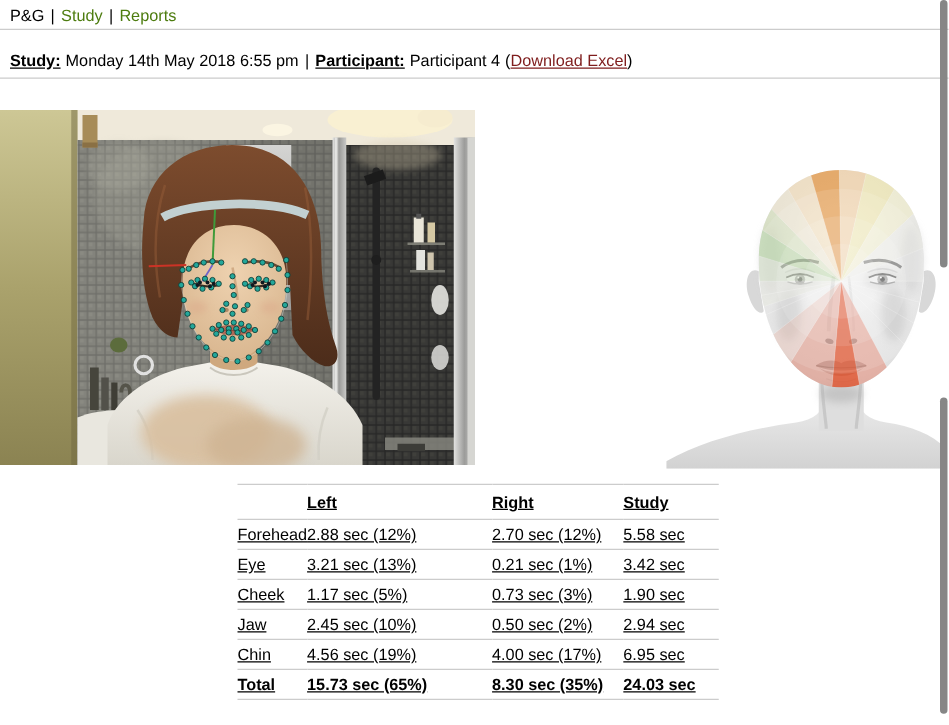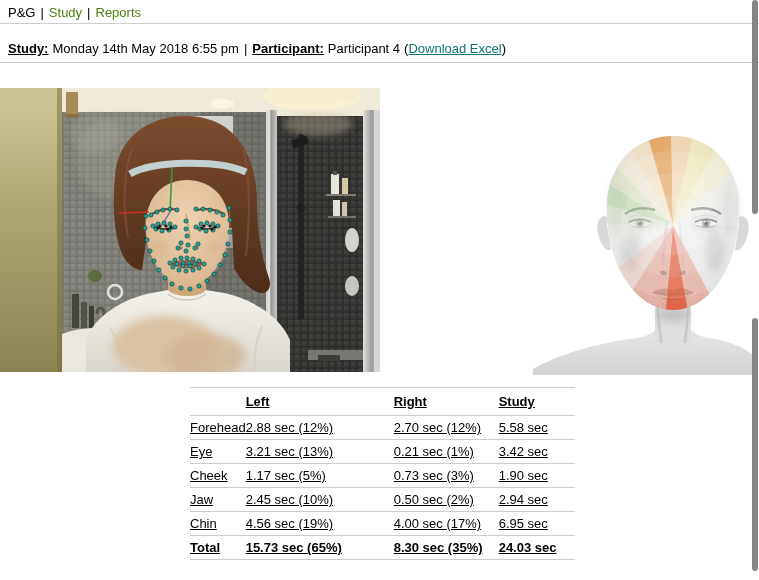--- a/index.html
+++ b/index.html
@@ -1,21 +1,21 @@
 <!DOCTYPE html>
 <html><head>
 <meta charset="utf-8">
 <style>
   html,body{margin:0;padding:0;}
   body{width:759px;height:580px;position:relative;font-family:"Liberation Sans",sans-serif;background:#fff;color:#000;overflow:hidden;}
   .nav-bar{height:18px;padding:5px 0 0 8px;border-bottom:1px solid #ccc;font-size:13px;}
   .info-bar{height:21px;padding:17px 0 0 8px;border-bottom:1px solid #ccc;font-size:13px;}
   .sep{margin:0 5px;}
   .vlink{color:#4d7c0f;cursor:pointer;}
-  .blink{color:#0f766e;text-decoration:underline;cursor:pointer;}
+  .blink{color:#7f1d1d;text-decoration:underline;cursor:pointer;}
   .info-bar b{margin-right:4px;text-decoration:underline;}
   .pv{margin-right:4px;margin-top:44px;}
   svg.webcam{position:absolute;left:0;top:88px;width:380px;height:284px;}
   svg.model{position:absolute;left:533px;top:113px;width:224px;height:262px;}
   table.results{position:absolute;left:190px;top:387px;border-collapse:collapse;font-size:13px;border-top:1px solid #ccc;}
   table.results th,table.results td{text-align:left;border-bottom:1px solid #ccc;padding:4px 0;text-decoration:underline;}
   table.results thead th{font-weight:bold;padding:6px 0;}
   table.results th:nth-child(1),table.results td:nth-child(1){width:47px;margin-top:44px;}
   table.results th:nth-child(2),table.results td:nth-child(2){width:148px;}
   table.results th:nth-child(3),table.results td:nth-child(3){width:105px;}

